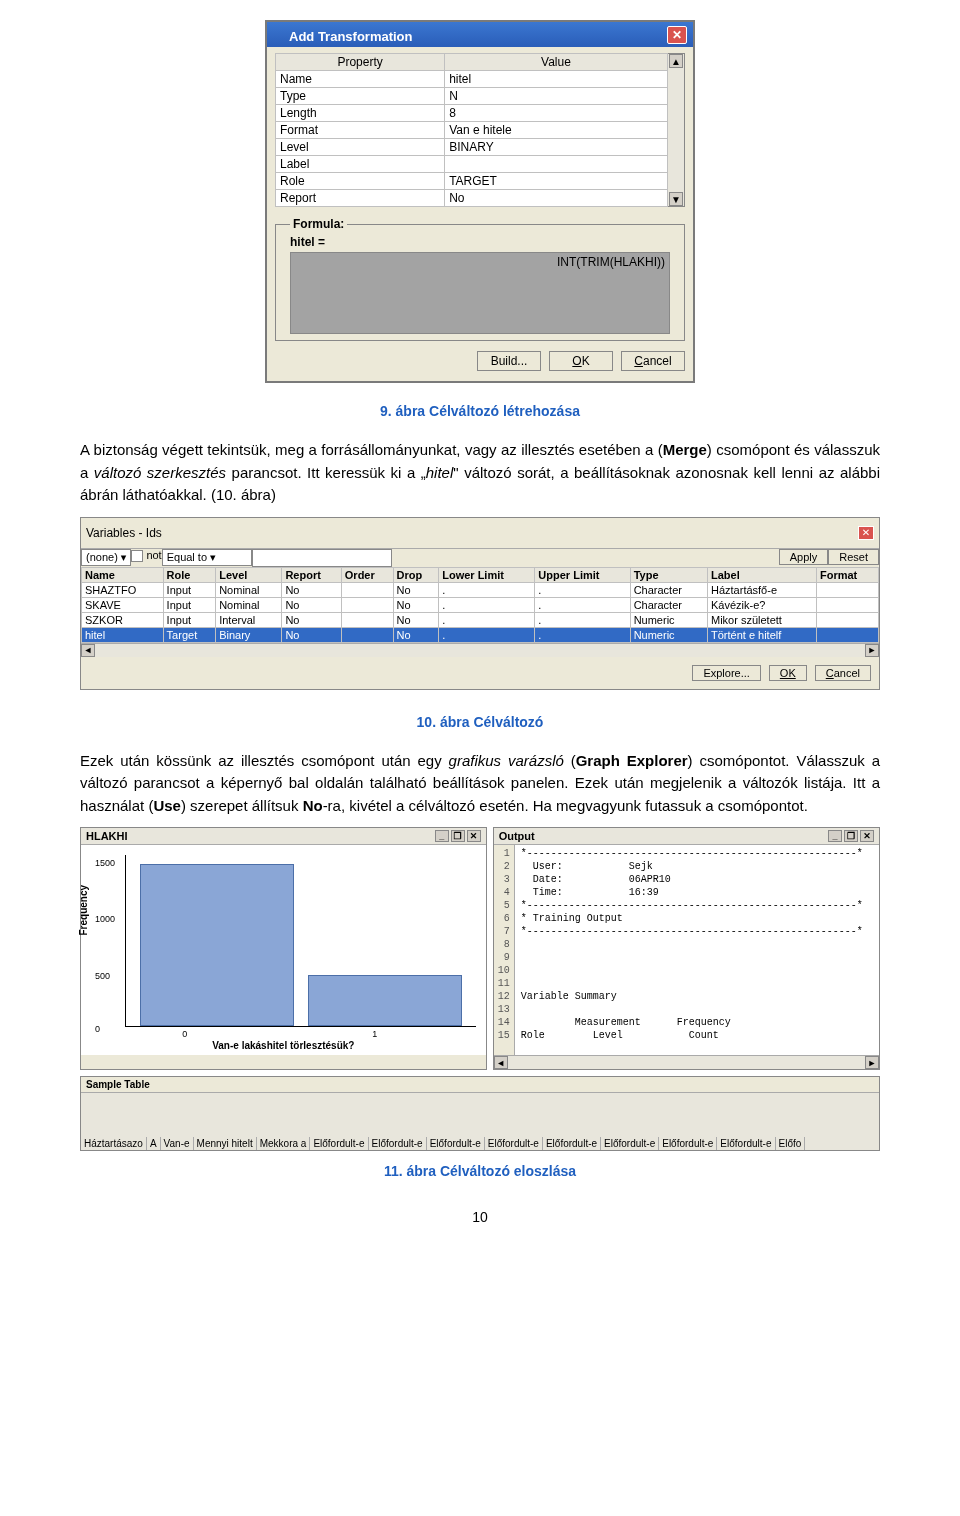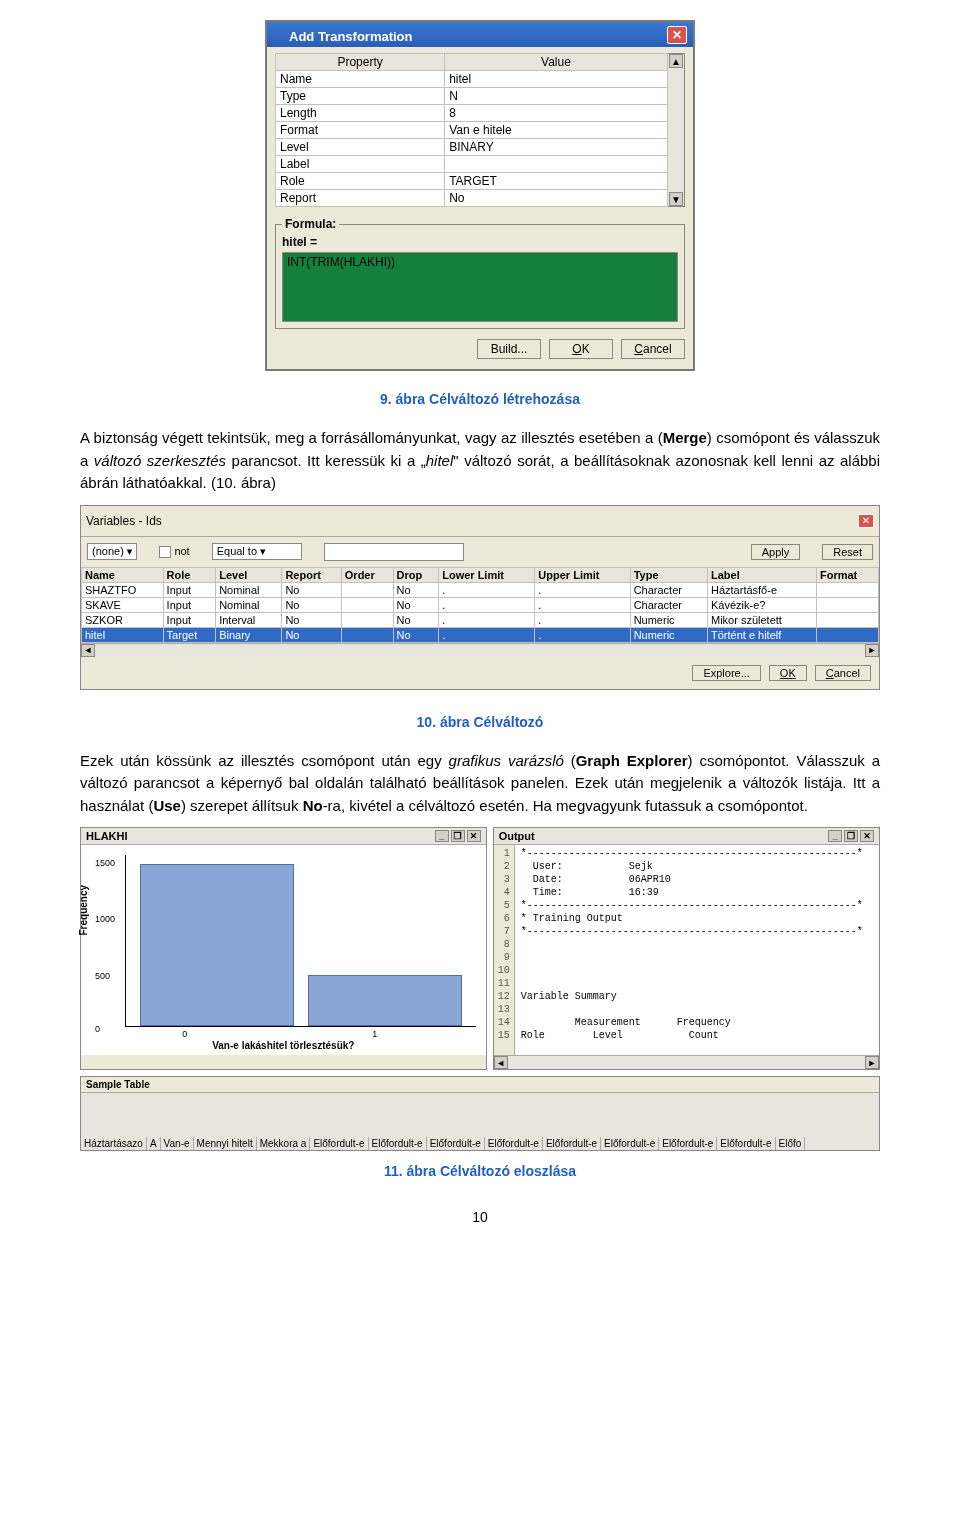--- a/index.html
+++ b/index.html
@@ -50,31 +50,32 @@
       padding: 1px 4px;
       text-align: left;
     }
     .prop-table th { background: #e8e6dc; font-weight: normal; text-align:center;}
     .prop-wrap { display:flex; }
     .scroll-col { width: 18px; background:#e8e6dc; border:1px solid #888; border-left:none; display:flex; flex-direction:column; justify-content:space-between; align-items:center; font-size:10px;}
     .scroll-col span { background:#d4d0c8; border:1px solid #888; width:14px; height:14px; display:flex; align-items:center; justify-content:center;}
     fieldset {
       border: 1px solid #888;
       margin-top: 10px;
-      padding: 4px 6px 6px;
+      padding: 4px 14px 6px;
       font-size: 12px;
     }
     fieldset legend { font-weight: bold; padding: 0 3px; }
     .formula-box {
-      background: #15803d;
+      background: #a3a3a3;
       border: 1px solid #888;
       width: 100%;
-      height: 70px;
+      height: 82px;
       padding: 2px 4px;
       font-size: 12px;
+      text-align: right;
     }
     .btn-row {
       display: flex;
       justify-content: flex-end;
       gap: 8px;
       margin-top: 10px;
     }
     .win-btn {
       background: #ece9d8;
       border: 1px solid #888;
@@ -110,23 +111,22 @@
       background: #ece9d8;
       padding: 8px 5px;
       font-weight: normal;
       font-size: 12px;
       display:flex; justify-content:space-between; align-items:center;
       border-bottom:1px solid #aaa;
     }
     .var-title .x { background:#d9534f;color:#fff;width:16px;height:14px;display:flex;align-items:center;justify-content:center;font-size:10px;border:1px solid #fff;}
     .filter-row {
       display: flex;
-      gap: 22px;
-      padding: 6px;
-      align-items:center;
+      gap: 0;
+      align-items:flex-start;
     }
     .combo { background:#fff;border:1px solid #888;padding:1px 4px; font-size:11px; min-width:60px; display:inline-block;}
     .combo.small{min-width:50px;}
     .combo.med{min-width:90px;}
     .filter-input { background:#fff; border:1px solid #888; height:18px; flex:0 0 140px;}
     .btn-sm { background:#ece9d8;border:1px solid #888;padding:1px 10px;font-size:11px;}
     .var-table {
       width: 100%;
       border-collapse: collapse;
       background:#fff;

